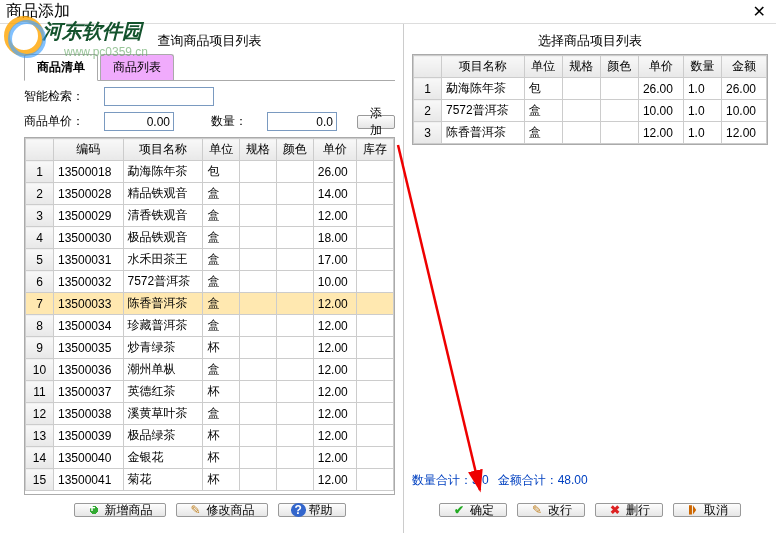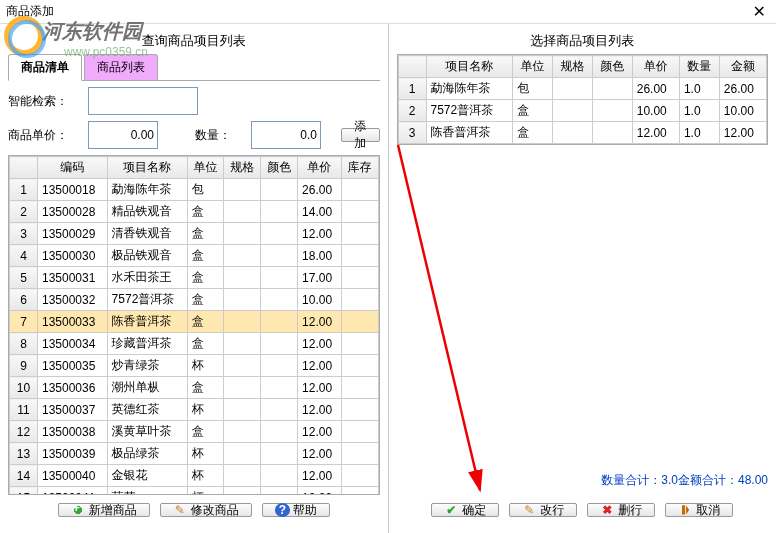--- a/index.html
+++ b/index.html
@@ -1,46 +1,46 @@
 <!DOCTYPE html>
 <html><head>
 <meta charset="utf-8">
 <style>
 * { box-sizing: border-box; margin: 0; padding: 0; font-family: "Microsoft YaHei", SimSun, sans-serif; font-size: 12px; }
 body { background: #fff; width: 776px; height: 533px; position: relative; overflow: hidden; }
 .titlebar { height: 24px; background: #fff; border-bottom: 1px solid #ddd; display: flex; align-items: center; padding: 0 6px; justify-content: space-between; }
-.titlebar .title { font-size: 12px; }
+.titlebar .title { font-size: 16px; }
 .close-x { font-size: 16px; cursor: pointer; padding: 0 4px; }
 .logo-overlay { position: absolute; top: 18px; left: 4px; z-index: 10; pointer-events: none; }
-.logo-overlay .big { font-size: 20px; font-weight: bold; color: #737373; font-style: italic; }
+.logo-overlay .big { font-size: 20px; font-weight: bold; color: #14532d; font-style: italic; }
 .logo-overlay .url { font-size: 12px; color: #6fae6f; opacity: 0.7; }
 .logo-circle { display: inline-block; width: 40px; height: 40px; border: 6px solid #ffa500; border-radius: 50%; position: absolute; left: 0; top: -2px; opacity: 0.8; }
 .logo-circle::after { content:""; position:absolute; width:30px;height:30px;border:4px solid #1e90ff;border-radius:50%; left:-2px;top:-2px; opacity:0.7;}
-.content { display: flex; height: calc(100% - 24px); }
+.content { display: flex; height: calc(100% - 24px); padding-left: 16px; }
 .left-pane, .right-pane { flex: 1; display: flex; flex-direction: column; padding: 8px; }
 .left-pane { border-right: 1px solid #ccc; }
 .pane-title { text-align: center; font-size: 13px; margin-bottom: 4px; }
 .tabs { display: flex; border-bottom: 1px solid #aaa; margin-bottom: 6px; }
 .tab { padding: 4px 12px; border: 1px solid #aaa; border-bottom: none; background: #f0abfc; margin-right: 2px; border-radius: 3px 3px 0 0; cursor: pointer; }
 .tab.active { background: #fff; border-bottom: 1px solid #fff; margin-bottom: -1px; font-weight: bold; }
 .search-row, .price-row { display: flex; align-items: center; margin-bottom: 6px; gap: 20px; }
 .search-row label, .price-row label { white-space: nowrap; }
-.inp { border: 1px solid #7a9ac0; height: 28px; padding: 0 3px; background: #fff; }
+.inp { border: 1px solid #7a9ac0; height: 19px; padding: 0 3px; background: #fff; }
 .inp.w100 { width: 110px; }
 .inp.w70 { width: 70px; text-align: right; }
 .btn { border: 1px solid #999; background: linear-gradient(#fdfdfd,#e6e6e6); padding: 2px 12px; cursor: pointer; border-radius: 2px; height: 14px; display: inline-flex; align-items: center; gap: 4px; }
 .table-wrap { flex: 1; border: 1px solid #aaa; overflow: auto; position: relative; }
 table { border-collapse: collapse; width: 100%; }
 th, td { border: 1px solid #ccc; padding: 2px 4px; height: 20px; font-size: 12px; text-align: left; white-space: nowrap; }
 th { background: linear-gradient(#f8f8f8,#e8e8e8); text-align: center; font-weight: normal; }
 td.num { text-align: center; background: linear-gradient(#f8f8f8,#e8e8e8); width: 28px; }
 td.r { text-align: left; }
 tr.hl td { background: #ffe8b0; }
 .btn-bar { display: flex; gap: 10px; padding: 8px 4px; justify-content: center; }
-.totals { display: flex; justify-content: flex-end; color: #0040c0; padding: 6px 0; }
+.totals { display: flex; justify-content: flex-start; color: #0040c0; padding: 6px 0; gap: 9px; }
 .ico { display: inline-block; width: 14px; height: 14px; }
 .ico-add { background: radial-gradient(circle,#3a3 40%,transparent 41%); position: relative; }
 .ico-add::before { content:"+"; color:#fff; position:absolute; left:2px; top:-2px; font-weight:bold; }
 .ico-edit { position: relative; }
 .ico-edit::before { content:"✎"; color:#c08020; }
 .ico-help::before { content:"?"; background:#36c; color:#fff; border-radius:50%; padding:0 4px; font-weight:bold; }
 .ico-ok::before { content:"✔"; color:#2a2; font-weight:bold; }
 .ico-del::before { content:"✖"; color:#d22; font-weight:bold; }
 .ico-cancel::before { content:"⏏"; color:#c60; transform:rotate(90deg); display:inline-block; }
 .arrow { position: absolute; pointer-events: none; z-index: 20; }

